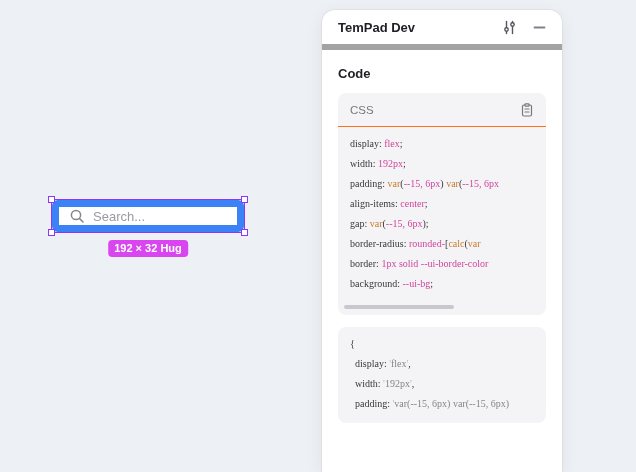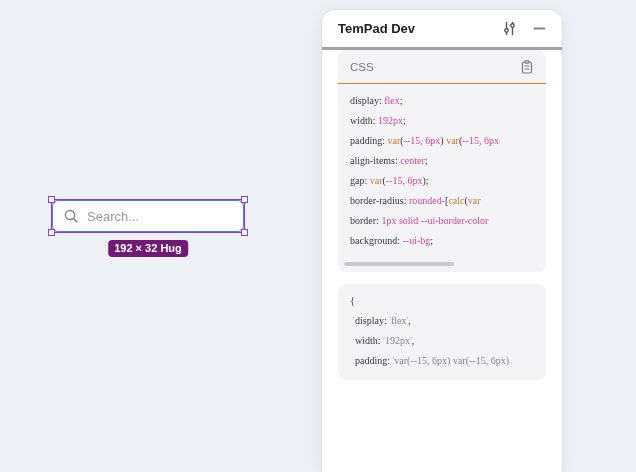--- a/index.html
+++ b/index.html
@@ -12,21 +12,21 @@
   }
 
   
   .canvas { position:absolute; inset:0; }
 
   .selection-wrap { position:absolute; left:52px; top:200px; width:192px; height:32px; }
 
   .search-input {
     position:absolute; inset:0;
     background:#ffffff;
-    border:1px solid #3b82f6;
+    border:7px solid #3b82f6;
     border-radius:6px;
     display:flex; align-items:center;
     padding:0 10px; gap:8px;
   }
   .search-input .placeholder { font-size:13px; color:#9a9aa2; }
 
   .selection-outline {
     position:absolute; inset:-1px;
     border:1.5px solid #8a38f5;
     pointer-events:none;
@@ -35,38 +35,38 @@
     position:absolute; width:7px; height:7px;
     background:#ffffff; border:1.5px solid #8a38f5;
   }
   .handle.tl { left:-4px; top:-4px; }
   .handle.tr { right:-4px; top:-4px; }
   .handle.bl { left:-4px; bottom:-4px; }
   .handle.br { right:-4px; bottom:-4px; }
 
   .dim-badge {
     position:absolute; top:40px; left:50%; transform:translateX(-50%);
-    background:#701a75; color:#ffffff;
+    background:#d946ef; color:#ffffff;
     font-size:11px; font-weight:700;
     line-height:17px; padding:0 6px; border-radius:4px;
     white-space:nowrap;
   }
 
   
   .panel {
     position:absolute; left:322px; top:10px; width:240px; height:462px;
     background:#ffffff;
     border-radius:13px 13px 0 0;
     box-shadow:0 0 0 1px rgba(0,0,0,0.04), 0 4px 18px rgba(0,0,0,0.07);
     overflow:hidden;
   }
 
   .panel-header, .panel-subheader {
     height:40px; display:flex; align-items:center;
-    padding:0 16px; border-bottom:3px solid #a3a3a3;
+    padding:0 16px; border-bottom:6px solid #a3a3a3;
   }
   .panel-title, .component-name { font-size:13px; font-weight:700; color:#1e1e23; flex:1; }
   .header-icons { display:flex; align-items:center; gap:16px; }
   .icon-btn { display:flex; align-items:center; justify-content:center; cursor:pointer; color:#5c5c66; background:none; border:none; padding:0; }
 
   .section-title { font-size:13px; font-weight:700; margin:16px 16px 12px; }
 
   .code-block {
     margin:0 16px 12px;
     background:#f4f4f6;
@@ -136,20 +136,21 @@
       </button>
       <button class="icon-btn">
         <svg width="13" height="13" viewBox="0 0 13 13" stroke="#808089" stroke-width="1.8" stroke-linecap="round">
           <line x1="1.5" y1="6.5" x2="11.5" y2="6.5"></line>
         </svg>
       </button>
     </span>
   </div>
 
 
+  <div class="section-title">Code</div>
 
   <div class="code-block">
     <div class="code-block-header">
       <span class="code-block-label">CSS</span>
       <button class="icon-btn">
         <svg width="14" height="14" viewBox="0 0 14 14" fill="none" stroke="#77777f" stroke-width="1.2" stroke-linecap="round">
           <rect x="2.5" y="2" width="9" height="11" rx="1.5"></rect>
           <rect x="5" y="0.8" width="4" height="2.4" rx="0.8" fill="#f4f4f6"></rect>
           <line x1="5" y1="6" x2="9" y2="6"></line>
             <line x1="5" y1="9" x2="9" y2="9"></line>

